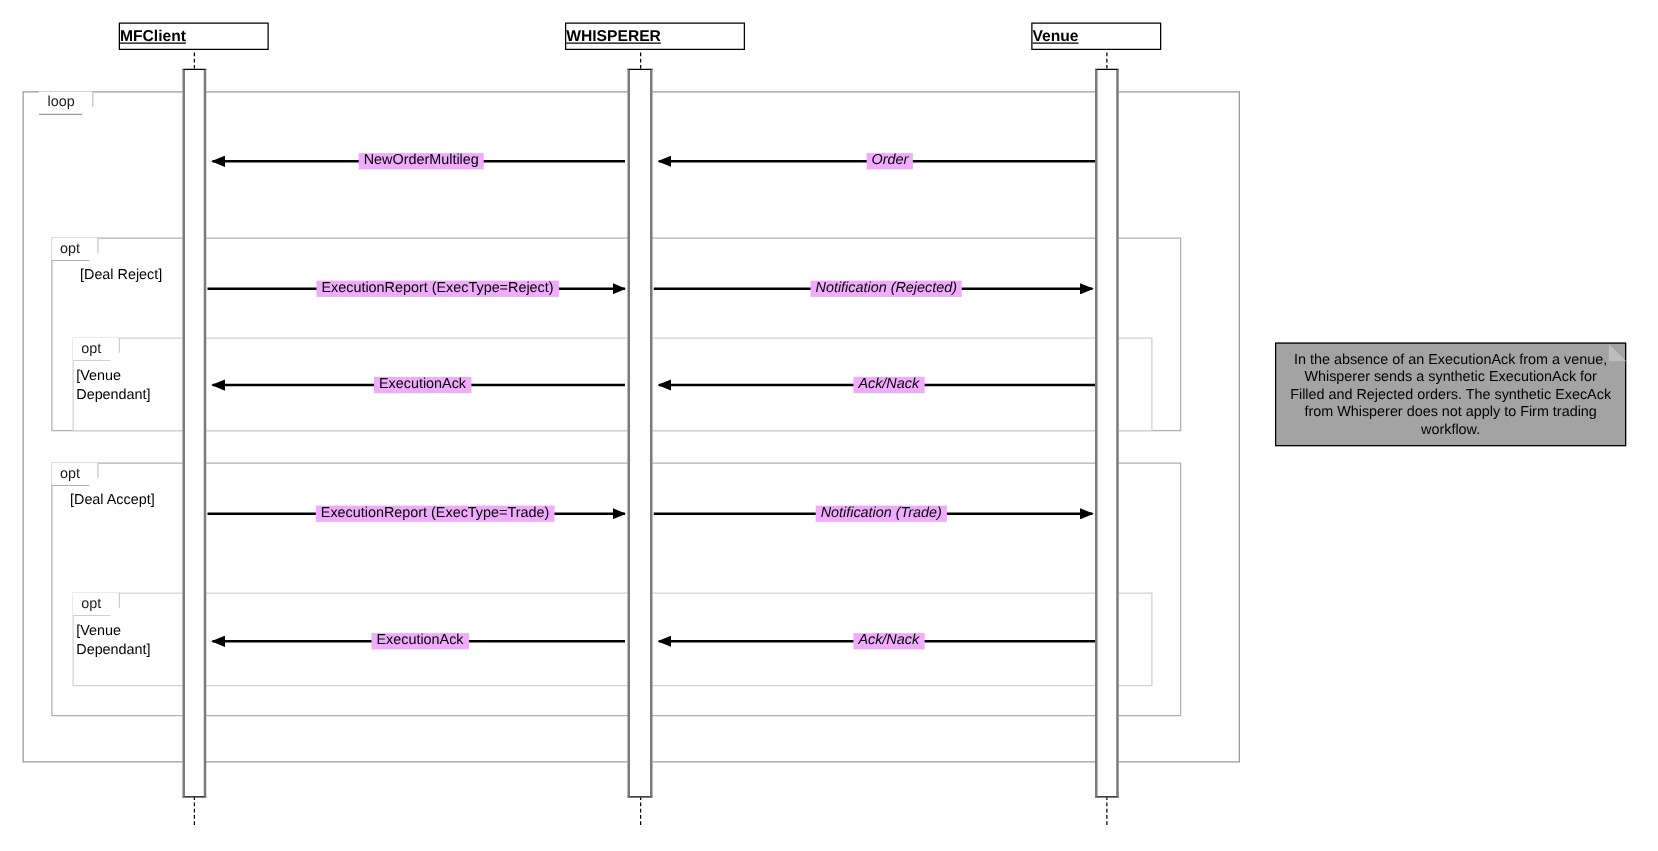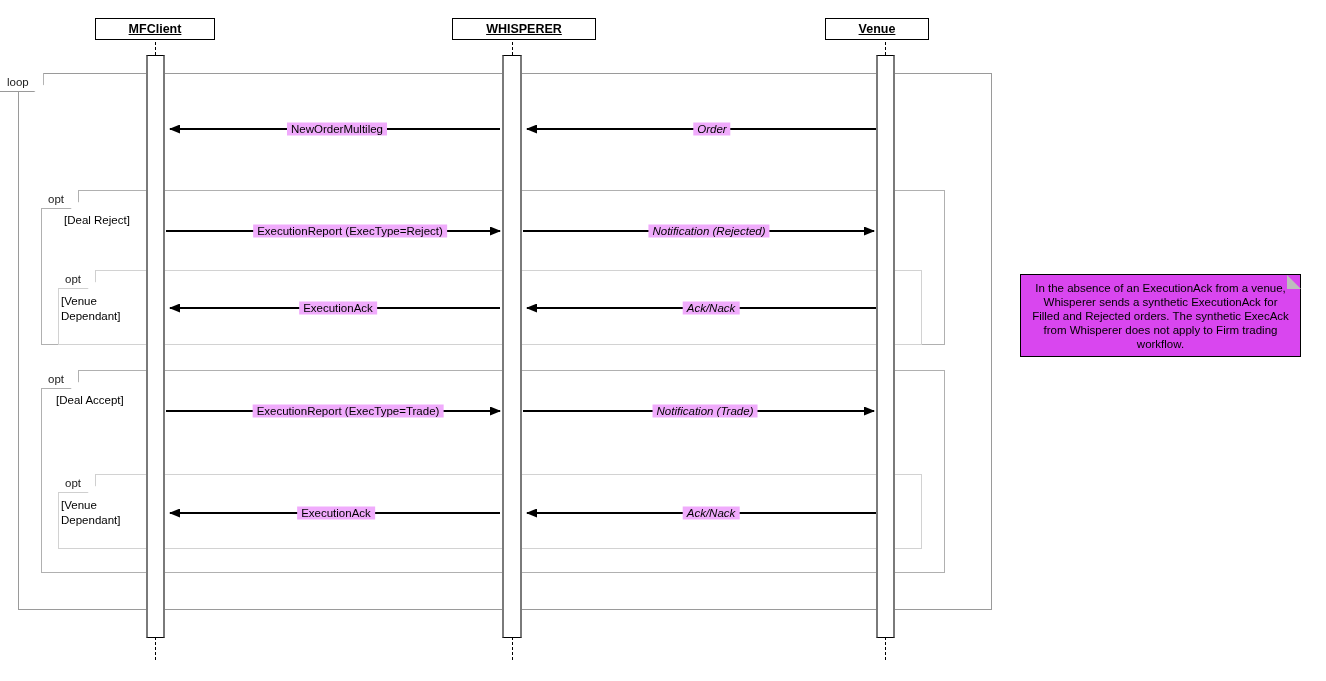--- a/index.html
+++ b/index.html
@@ -26,21 +26,20 @@
   }
 
   
   .participant {
     position: absolute;
     box-sizing: border-box;
     border: 1px solid #000000;
     background: #ffffff;
     height: 22px;
     line-height: 20px;
-    text-align: center;
     font-size: 12.5px;
     font-weight: bold;
     color: #000000;
     z-index: 6;
   }
   .participant span {
     text-decoration: underline;
   }
 
   
@@ -105,21 +104,21 @@
     transform: translate(-50%, -50%);
     z-index: 5;
     line-height: 13px;
   }
   .msg-label.italic { font-style: italic; }
 
   
   .note {
     position: absolute;
     box-sizing: border-box;
-    background: #d946ef;
+    background: #a3a3a3;
     border: 1px solid #000000;
     font-size: 11.5px;
     line-height: 14px;
     color: #000000;
     text-align: center;
     padding: 6px 8px 6px 8px;
     z-index: 6;
   }
   .note-fold-tri {
     position: absolute;
@@ -195,21 +194,21 @@
     <span>MFClient</span>
   </div>
   <div class="participant" style="left:452px; top:18px; width:144px;">
     <span>WHISPERER</span>
   </div>
   <div class="participant" style="left:825px; top:18px; width:104px;">
     <span>Venue</span>
   </div>
 
   <div class="fragment outer" style="left:18px; top:73px; width:974px; height:537px;"></div>
-  <div class="frag-tab outer" style="left:0; top:73px;">
+  <div class="frag-tab outer" style="left:31px; top:73px;">
     <span>loop</span>
   </div>
 
   <div class="fragment mid" style="left:41px; top:190px; width:904px; height:155px;"></div>
   <div class="frag-tab mid" style="left:41px; top:190px;">
     <span>opt</span>
   </div>
   <div class="frag-guard" style="left:44px; top:213px;padding-left:20px;">[Deal Reject]</div>
 
   <div class="fragment inner" style="left:58px; top:270px; width:864px; height:75px;"></div>

